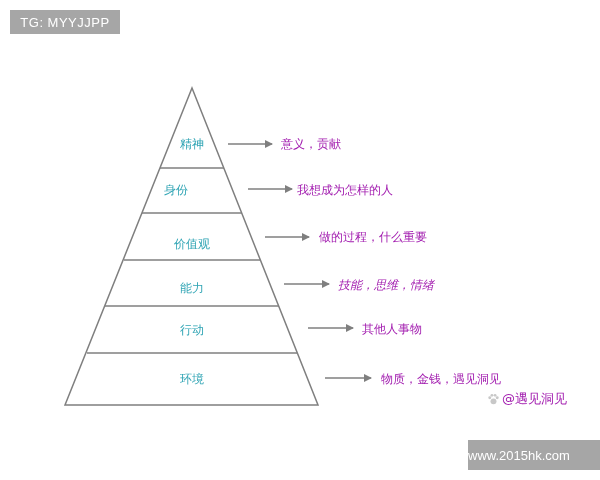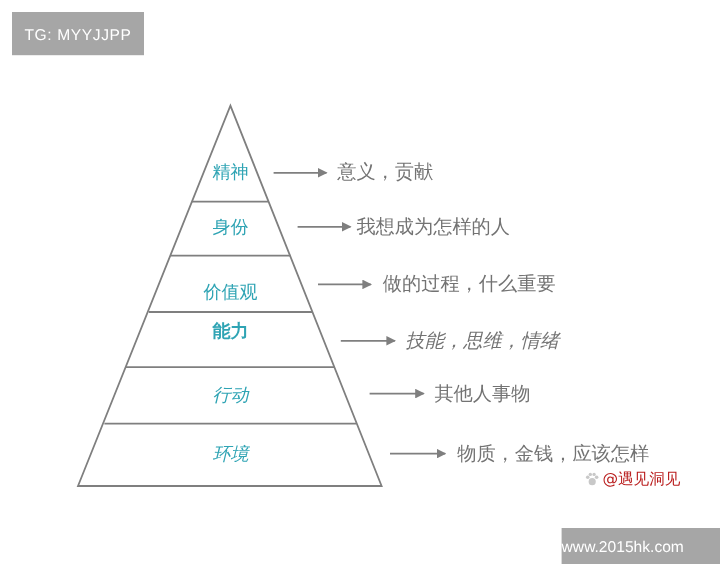--- a/index.html
+++ b/index.html
@@ -12,21 +12,21 @@
       height: 480px;
       position: relative;
       overflow: hidden;
       font-family: "DejaVu Sans", sans-serif;
     }
     .tag-box {
       position: absolute;
       left: 10px;
       top: 10px;
       width: 110px;
-      height: 36px;
+      height: 24px;
       background: #a6a6a6;
       color: #ffffff;
       font-family: "Liberation Sans", sans-serif;
       font-size: 13px;
       letter-spacing: 0.5px;
       display: flex;
       align-items: center;
       justify-content: center;
     }
     .site-box {
@@ -44,36 +44,36 @@
       justify-content: flex-start;
     }
     svg.diagram {
       position: absolute;
       left: 0;
       top: 0;
     }
     .level-label {
       position: absolute;
       color: #2fa4b4;
-      font-size: 15px;
+      font-size: 12px;
       transform: translate(-50%, -50%);
       white-space: nowrap;
     }
     .desc {
       position: absolute;
-      color: #737373;
-      font-size: 16px;
+      color: #a21caf;
+      font-size: 12px;
       transform: translateY(-50%);
       white-space: nowrap;
     }
     .watermark {
       position: absolute;
       left: 487px;
       top: 390px;
-      color: #b91c1c;
+      color: #a21caf;
       font-size: 13px;
       white-space: nowrap;
       display: flex;
       align-items: center;
       gap: 2px;
     }
   </style>
 </head>
 <body>
 
@@ -98,32 +98,32 @@
 
   <line x1="228" y1="144" x2="272" y2="144" stroke="#7f7f7f" stroke-width="1.5" marker-end="url(#arrowhead)"></line>
   <line x1="248" y1="189" x2="292" y2="189" stroke="#7f7f7f" stroke-width="1.5" marker-end="url(#arrowhead)"></line>
   <line x1="265" y1="237" x2="309" y2="237" stroke="#7f7f7f" stroke-width="1.5" marker-end="url(#arrowhead)"></line>
   <line x1="284" y1="284" x2="329" y2="284" stroke="#7f7f7f" stroke-width="1.5" marker-end="url(#arrowhead)"></line>
   <line x1="308" y1="328" x2="353" y2="328" stroke="#7f7f7f" stroke-width="1.5" marker-end="url(#arrowhead)"></line>
   <line x1="325" y1="378" x2="371" y2="378" stroke="#7f7f7f" stroke-width="1.5" marker-end="url(#arrowhead)"></line>
 </svg>
 
 <span class="level-label" style="left:192px; top:144px;">精神</span>
-<span class="level-label" style="left:192px; top:190px;">身份</span>
+<span class="level-label" style="left:176px; top:190px;">身份</span>
 <span class="level-label" style="left:192px; top:244px;">价值观</span>
-<span class="level-label" style="left:192px; top:276px;font-weight:bold;">能力</span>
-<span class="level-label" style="left:192px; top:330px;font-style:italic;">行动</span>
-<span class="level-label" style="left:192px; top:379px;font-style:italic;">环境</span>
+<span class="level-label" style="left:192px; top:288px;">能力</span>
+<span class="level-label" style="left:192px; top:330px;">行动</span>
+<span class="level-label" style="left:192px; top:379px;">环境</span>
 
 <span class="desc" style="left:281px; top:144px;">意义，贡献</span>
 <span class="desc" style="left:297px; top:190px;">我想成为怎样的人</span>
 <span class="desc" style="left:319px; top:237px;">做的过程，什么重要</span>
 <span class="desc" style="left:338px; top:285px;font-style:italic;">技能，思维，情绪</span>
 <span class="desc" style="left:362px; top:329px;">其他人事物</span>
-<span class="desc" style="left:381px; top:379px;">物质，金钱，应该怎样</span>
+<span class="desc" style="left:381px; top:379px;">物质，金钱，遇见洞见</span>
 
 <div class="watermark">
   <svg width="13" height="13" viewBox="0 0 14 14">
     <circle cx="7" cy="9" r="3.2" fill="#c8c8c8"></circle>
     <circle cx="3" cy="5" r="1.6" fill="#c8c8c8"></circle>
     <circle cx="11" cy="5" r="1.6" fill="#c8c8c8"></circle>
     <circle cx="5.3" cy="2.5" r="1.5" fill="#c8c8c8"></circle>
     <circle cx="8.7" cy="2.5" r="1.5" fill="#c8c8c8"></circle>
   </svg>
   <span>@遇见洞见</span>

